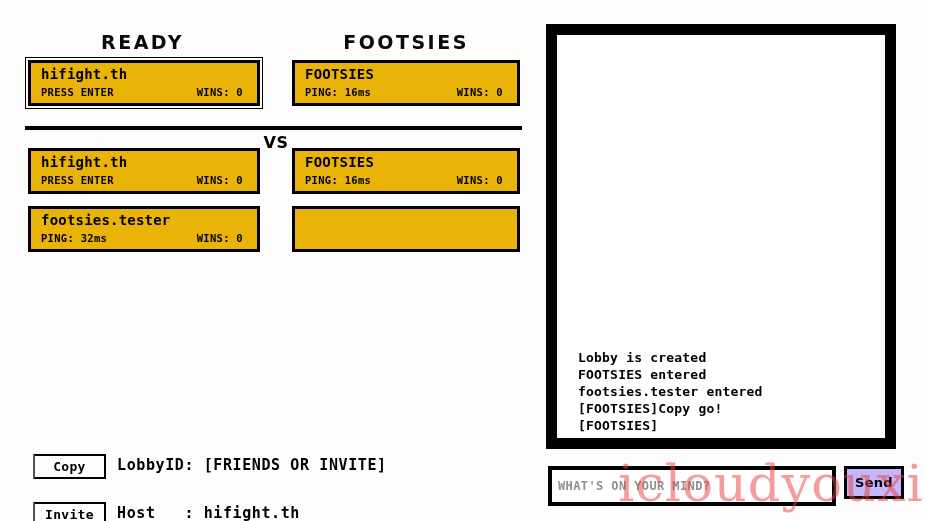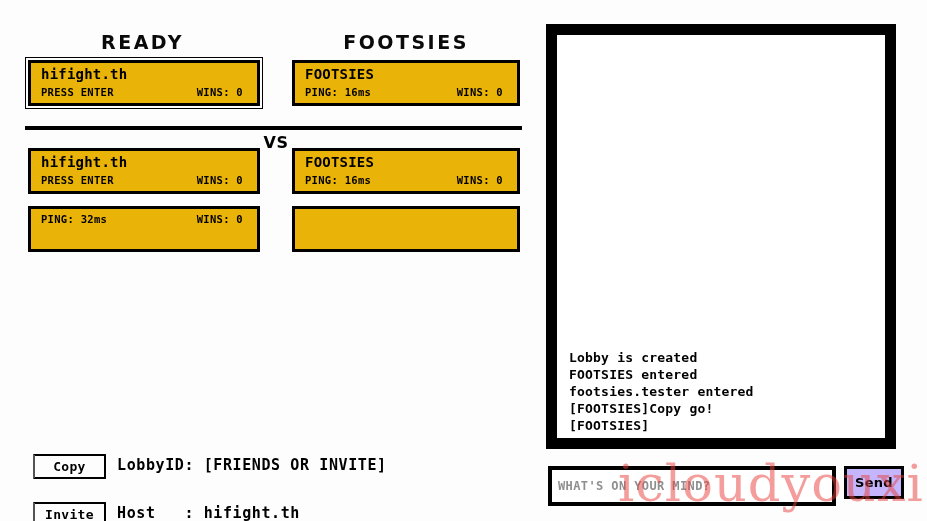--- a/index.html
+++ b/index.html
@@ -180,21 +180,21 @@
     top: 24px;
     width: 350px;
     height: 425px;
     box-sizing: border-box;
     background: #ffffff;
     border: 11px solid #000;
   }
   #chat-log {
     position: absolute;
     left: 0; right: 0; bottom: 4px;
-    padding: 0 8px 0 12px;
+    padding: 0 8px 0 21px;
     font-family: "DejaVu Sans Mono", "Liberation Mono", monospace;
     font-weight: bold;
     font-size: 13px;
     line-height: 17px;
     letter-spacing: 0.2px;
     color: #000;
   }
   .chat-line { white-space: pre; }
 
   #chat-input-bar {
@@ -311,20 +311,21 @@
           <span class="slot-status">PING: 16ms</span>
           <span class="slot-wins">WINS: 0</span>
         </div>
       </div>
     </div>
   </div>
 
   <div class="slot-row" id="row-2">
     <div class="slot left-slot">
       <div class="slot-inner">
+        <div class="slot-name">footsies.tester</div>
         <div class="slot-meta">
           <span class="slot-status">PING: 32ms</span>
           <span class="slot-wins">WINS: 0</span>
         </div>
       </div>
     </div>
     <div class="slot right-slot empty">
       <div class="slot-inner">
         <div class="slot-name"></div>
         <div class="slot-meta">

